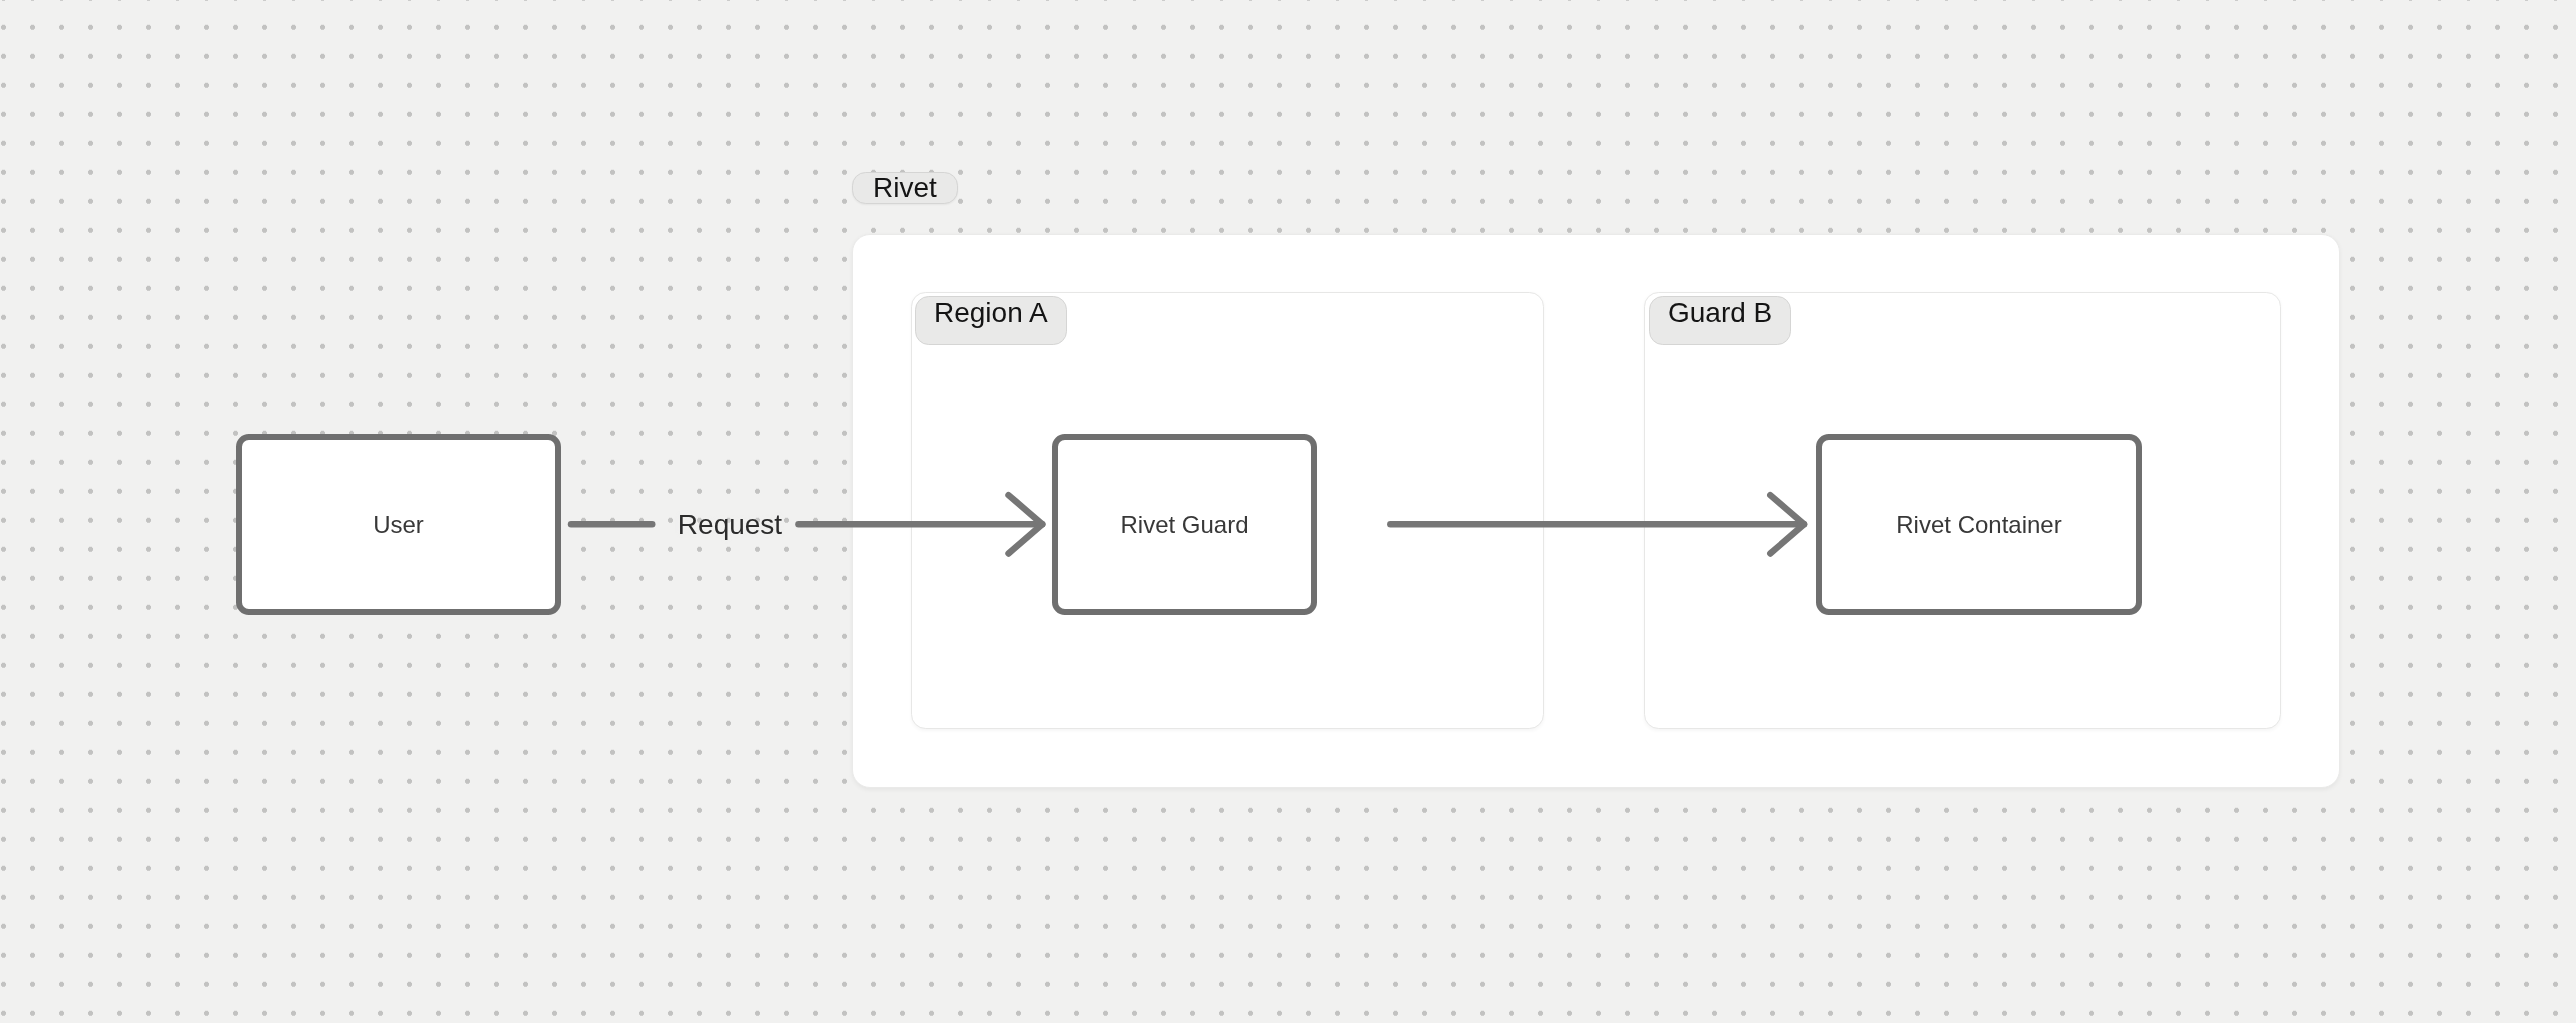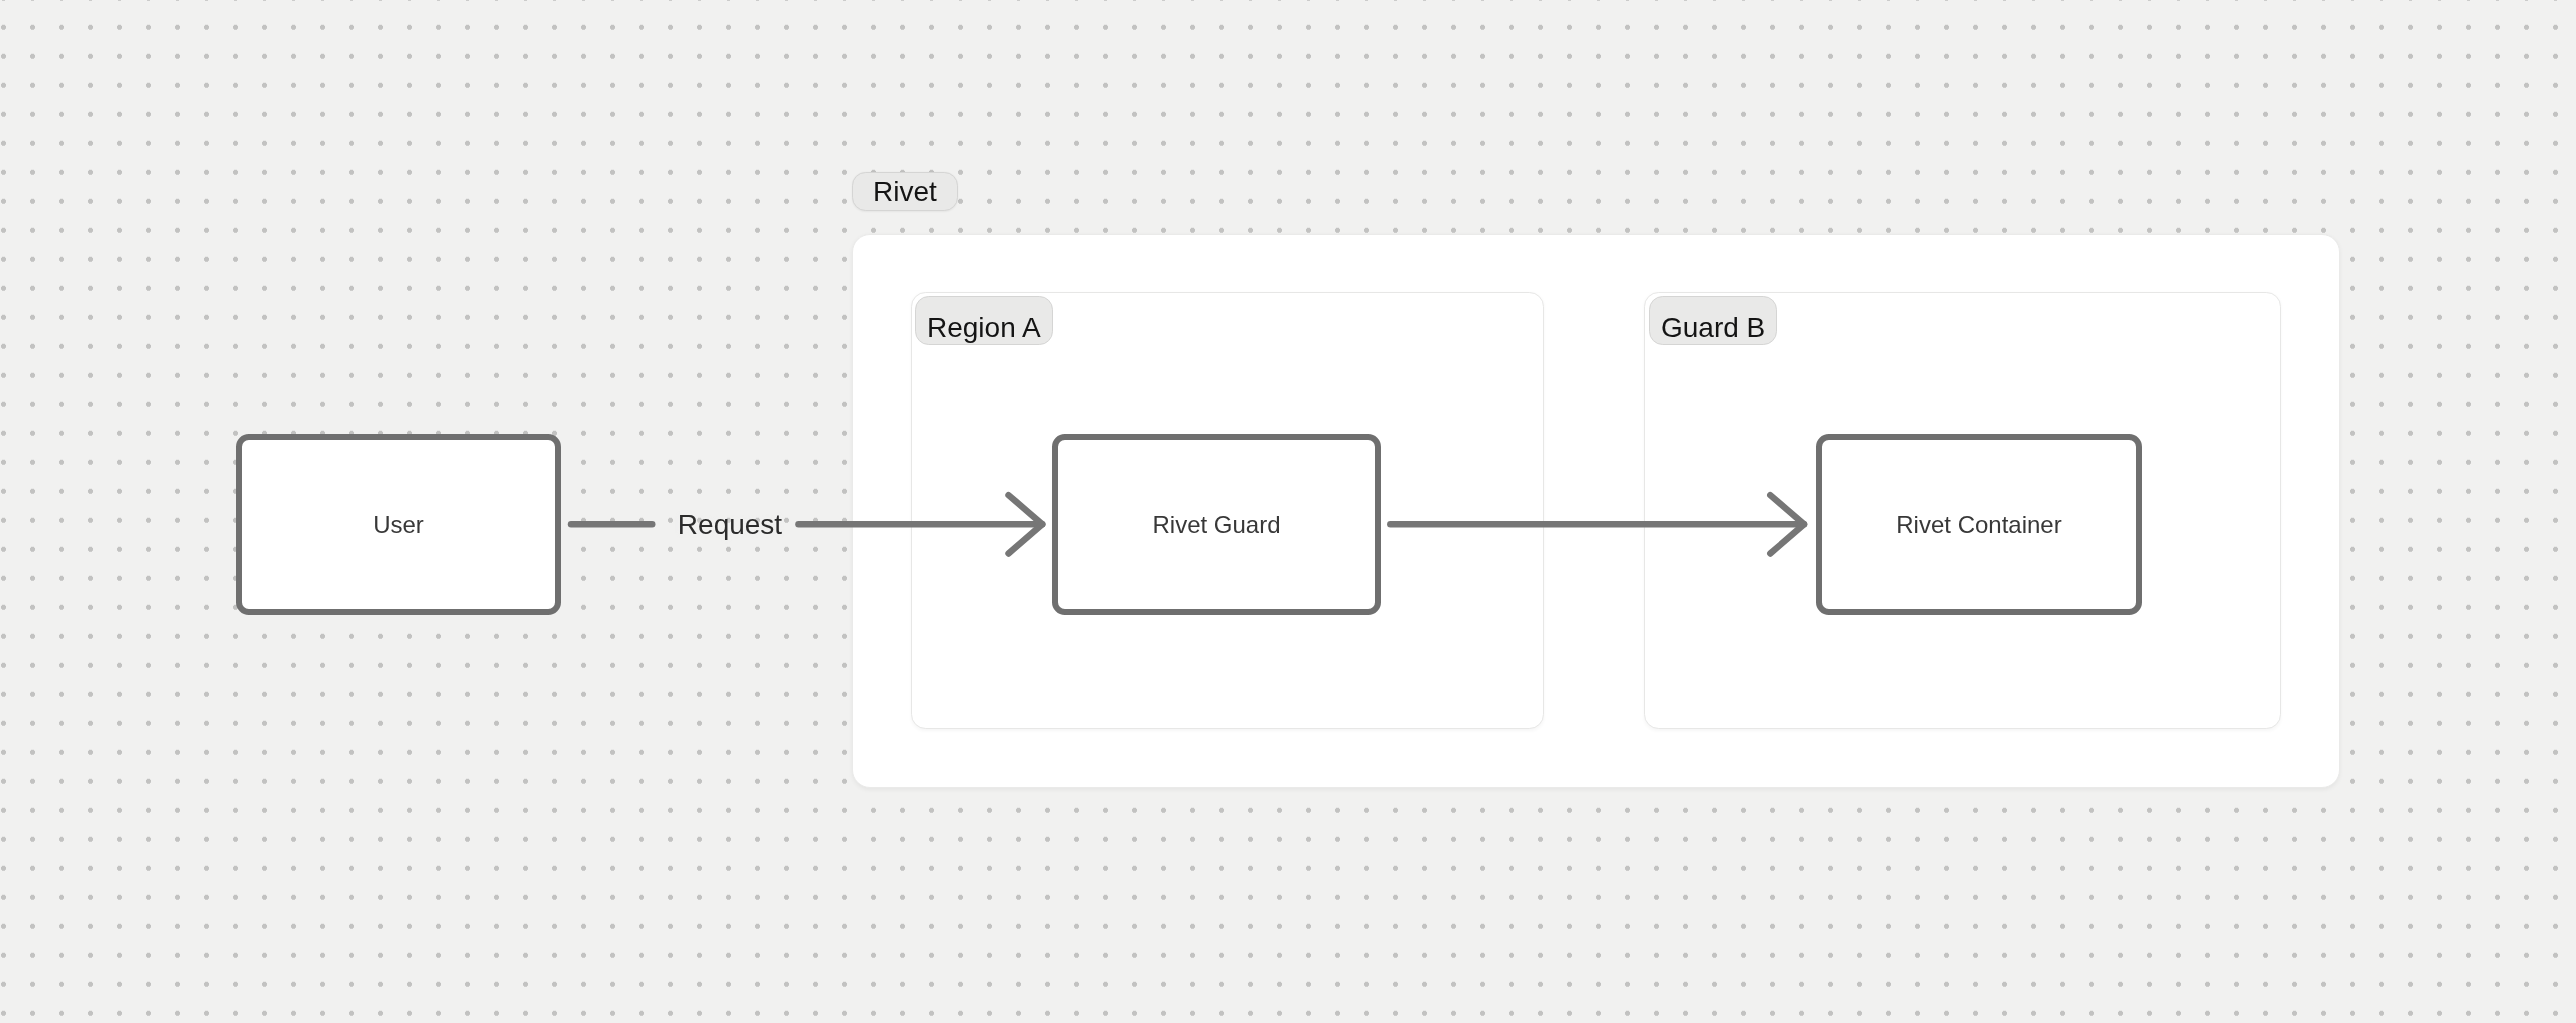--- a/index.html
+++ b/index.html
@@ -30,21 +30,21 @@
     background: var(--container-bg, #fff);
     border: 1.8px solid var(--container-border, #eaeae9);
     border-radius: 18px;
     box-shadow: 0 1.8px 4.6px rgba(0,0,0,0.05);
     box-sizing: border-box;
     z-index: 1;
   }
   .group-badge {
     position: absolute;
     left: 852px; top: 172px;
-    height: 39px;
+    height: 32px;
     padding: 0 20px;
     display: flex; align-items: center;
     background: var(--badge-bg, #e9e9e8);
     border: 1.8px solid var(--badge-border, #d5d5d4);
     border-radius: 13.7px;
     box-sizing: border-box;
     font-size: 28px;
     font-weight: 500;
     color: var(--badge-text, #141414);
     z-index: 4;
@@ -61,22 +61,22 @@
     border-radius: 14.6px;
     box-shadow: 0 1.8px 3.7px rgba(0,0,0,0.04);
     box-sizing: border-box;
     z-index: 2;
   }
   .region-a { left: 911px;  width: 633px; }
   .region-b { left: 1644px; width: 637px; }
   .region-badge {
     position: absolute;
     height: 49px;
-    padding: 0 11px;
-    display: flex; align-items: flex-end;
+    padding: 0 18px;
+    display: flex; align-items: flex-start;
     background: var(--badge-bg, #e9e9e8);
     border: 1.8px solid var(--badge-border, #d5d5d4);
     border-radius: 13.7px;
     box-sizing: border-box;
     font-size: 28px;
     font-weight: 500;
     color: var(--badge-text, #141414);
     z-index: 4;
   }
   .region-a-badge { left: 915px; top: 296px; }
@@ -91,21 +91,21 @@
     border: 6.4px solid var(--node-border, #6f6f6f);
     border-radius: 12.8px;
     box-sizing: border-box;
     display: flex; align-items: center; justify-content: center;
     font-size: 24px;
     font-weight: 500;
     color: var(--node-text, #383838);
     z-index: 10;
   }
   .node-user            { left: 236px;  width: 325px; }
-  .node-rivet-guard     { left: 1052px; width: 329px; }
+  .node-rivet-guard     { left: 1052px; width: 265px; }
   .node-rivet-container { left: 1816px; width: 326px; }
 
   
   .edges-layer {
     position: absolute;
     left: 0; top: 0;
     width: 2576px; height: 1023px;
     z-index: 5;
     pointer-events: none;
   }

